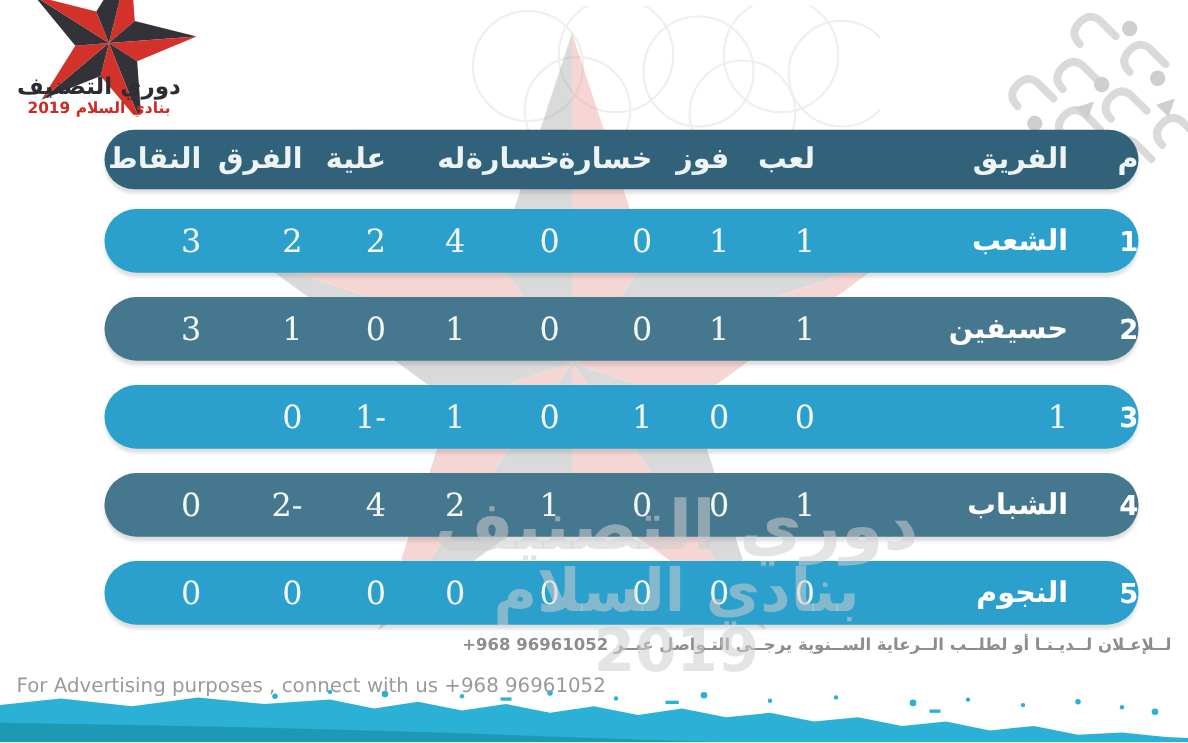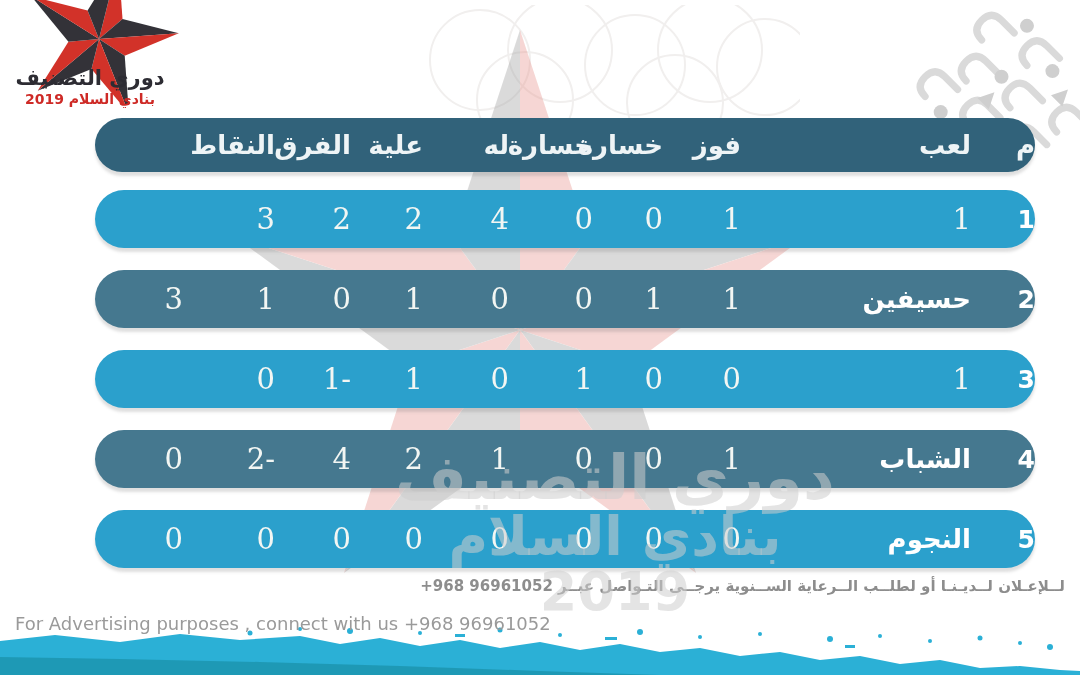--- a/index.html
+++ b/index.html
@@ -127,32 +127,34 @@
       </g>
     </svg>
     <div class="logo-title">دوري التصنيف</div>
     <div class="logo-subtitle">بنادي السلام 2019</div>
   </div>
 
   <div class="standings">
 
     <div class="bar header-bar">
       <span class="cell c-head">م</span>
+      <span class="cell c-head">الفريق</span>
       <span class="cell c-head">لعب</span>
       <span class="cell c-head">فوز</span>
       <span class="cell c-head">خسارة</span>
       <span class="cell c-head">خسارة</span>
       <span class="cell c-head">له</span>
       <span class="cell c-head">علية</span>
       <span class="cell c-head">الفرق</span>
       <span class="cell c-head">النقاط</span>
     </div>
 
     <div class="bar team-row row-light">
       <span class="cell c-rank">1</span>
+      <span class="cell c-team">الشعب</span>
       <span class="cell c-num">1</span>
       <span class="cell c-num">1</span>
       <span class="cell c-num">0</span>
       <span class="cell c-num">0</span>
       <span class="cell c-num">4</span>
       <span class="cell c-num">2</span>
       <span class="cell c-num">2</span>
       <span class="cell c-num">3</span>
     </div>
 

